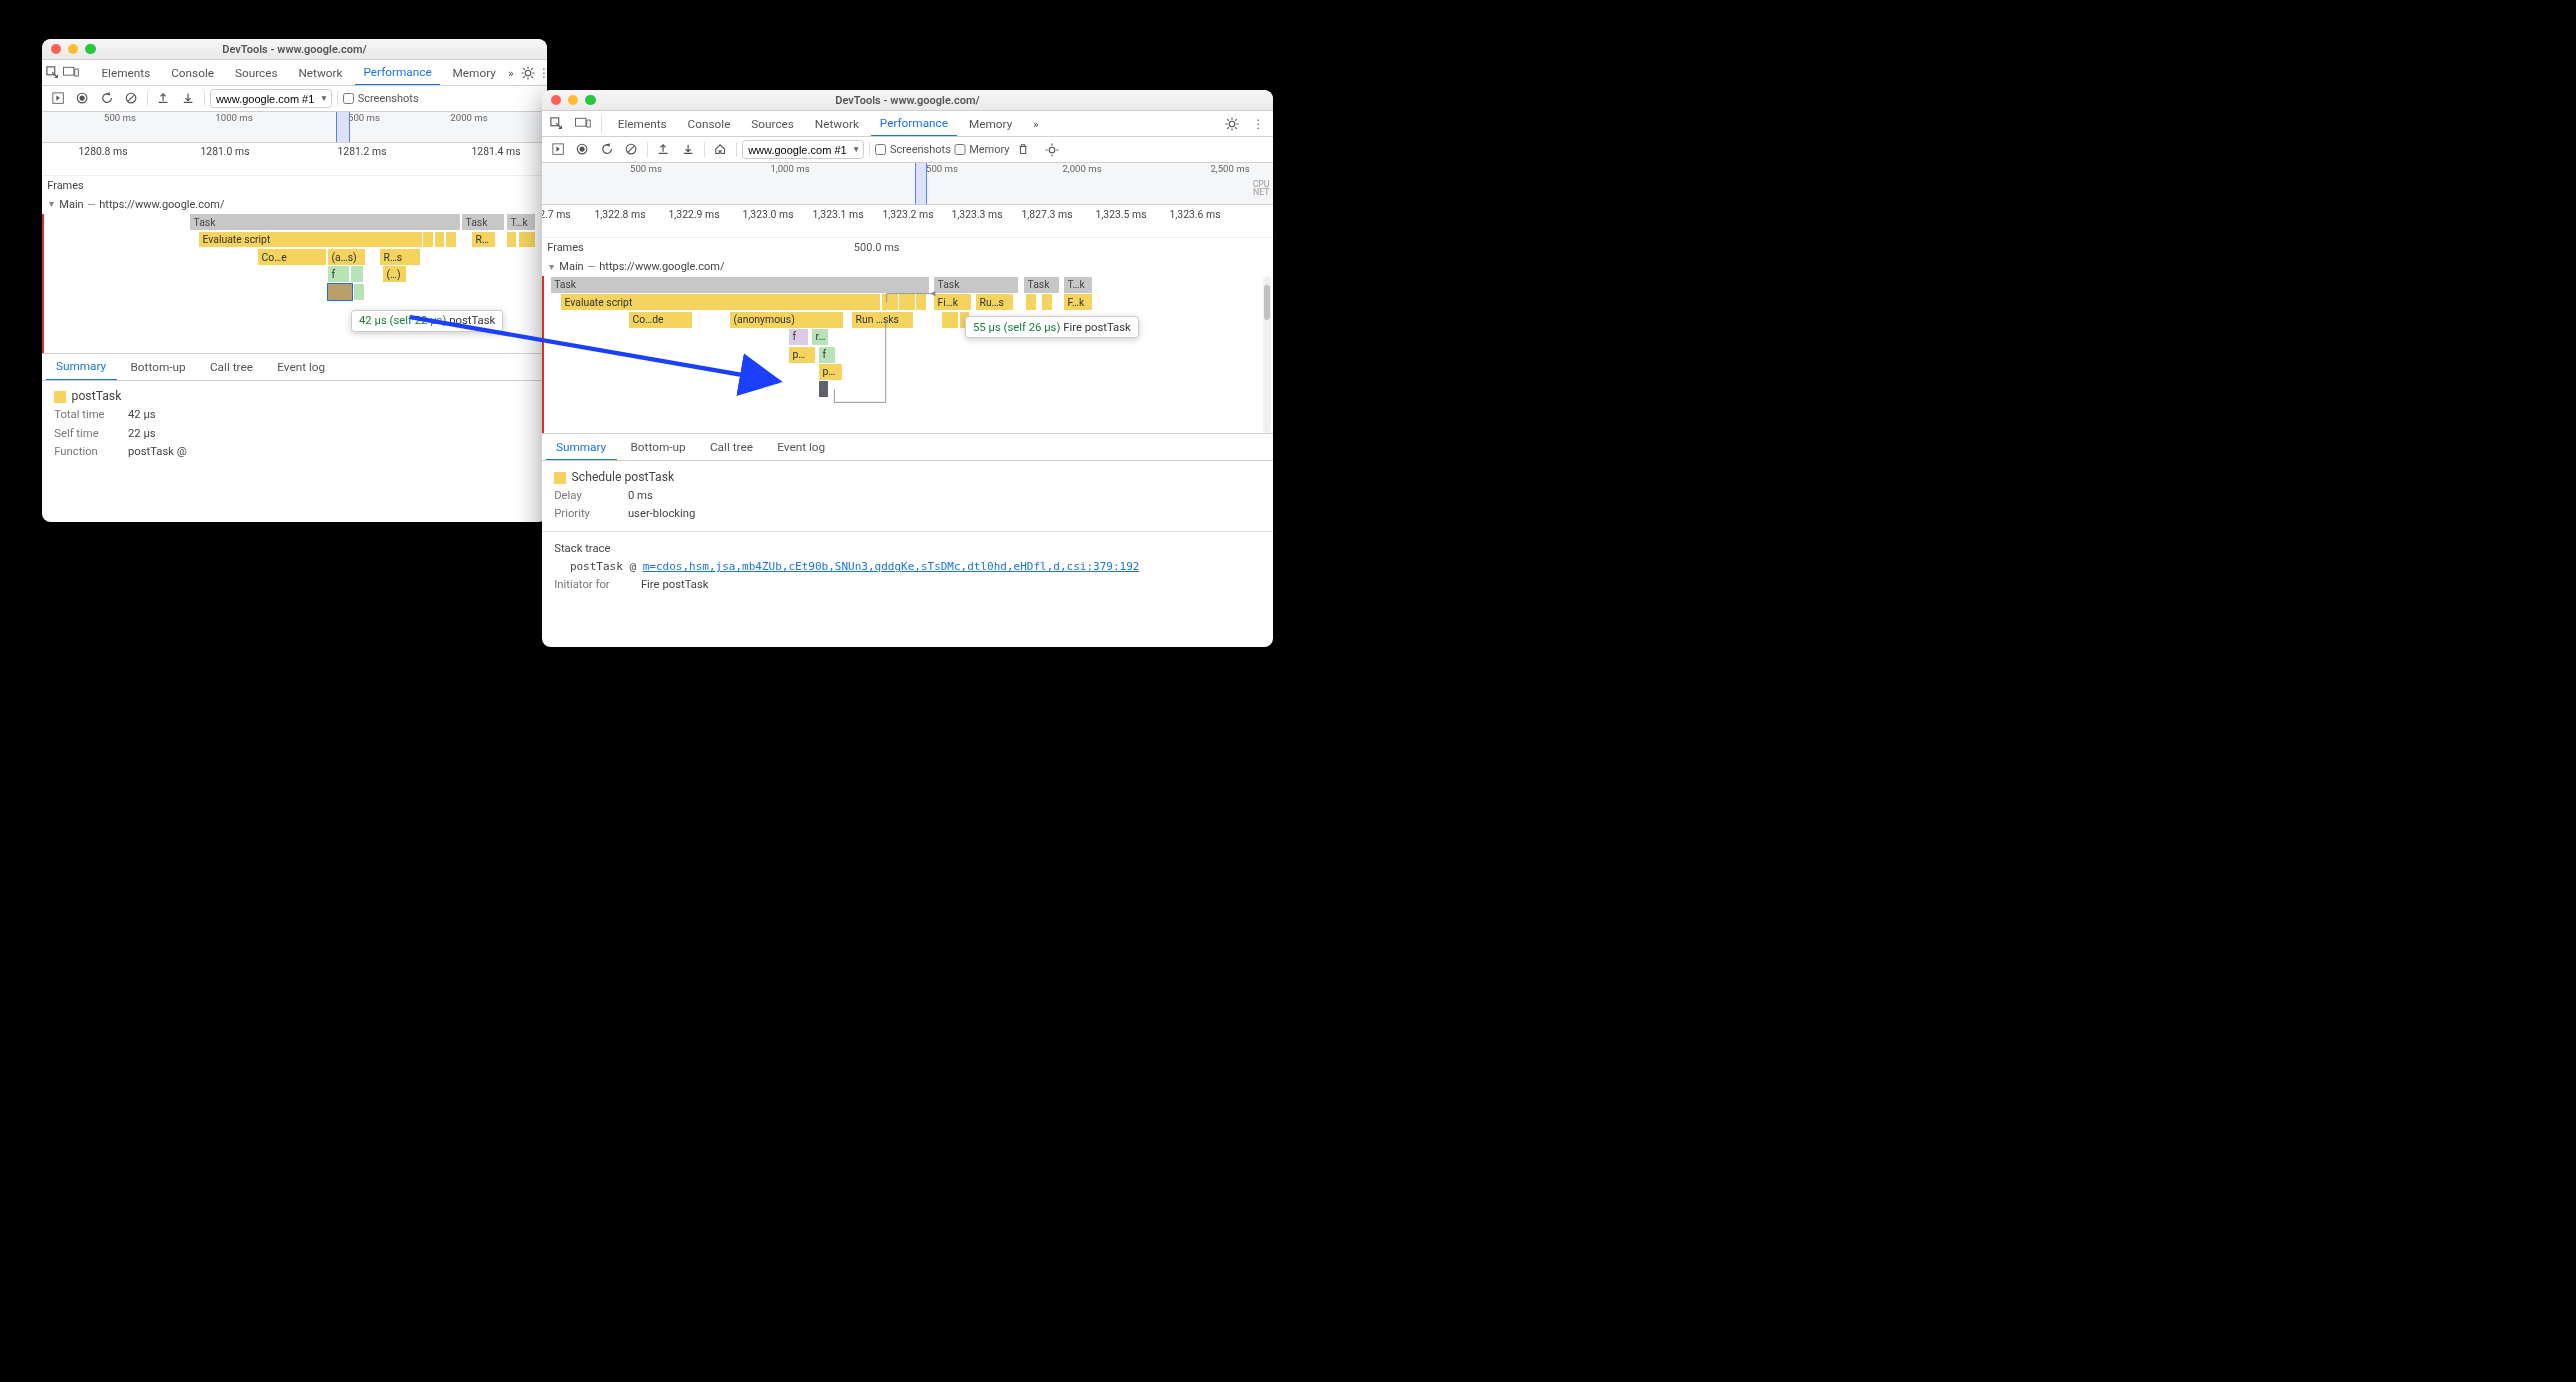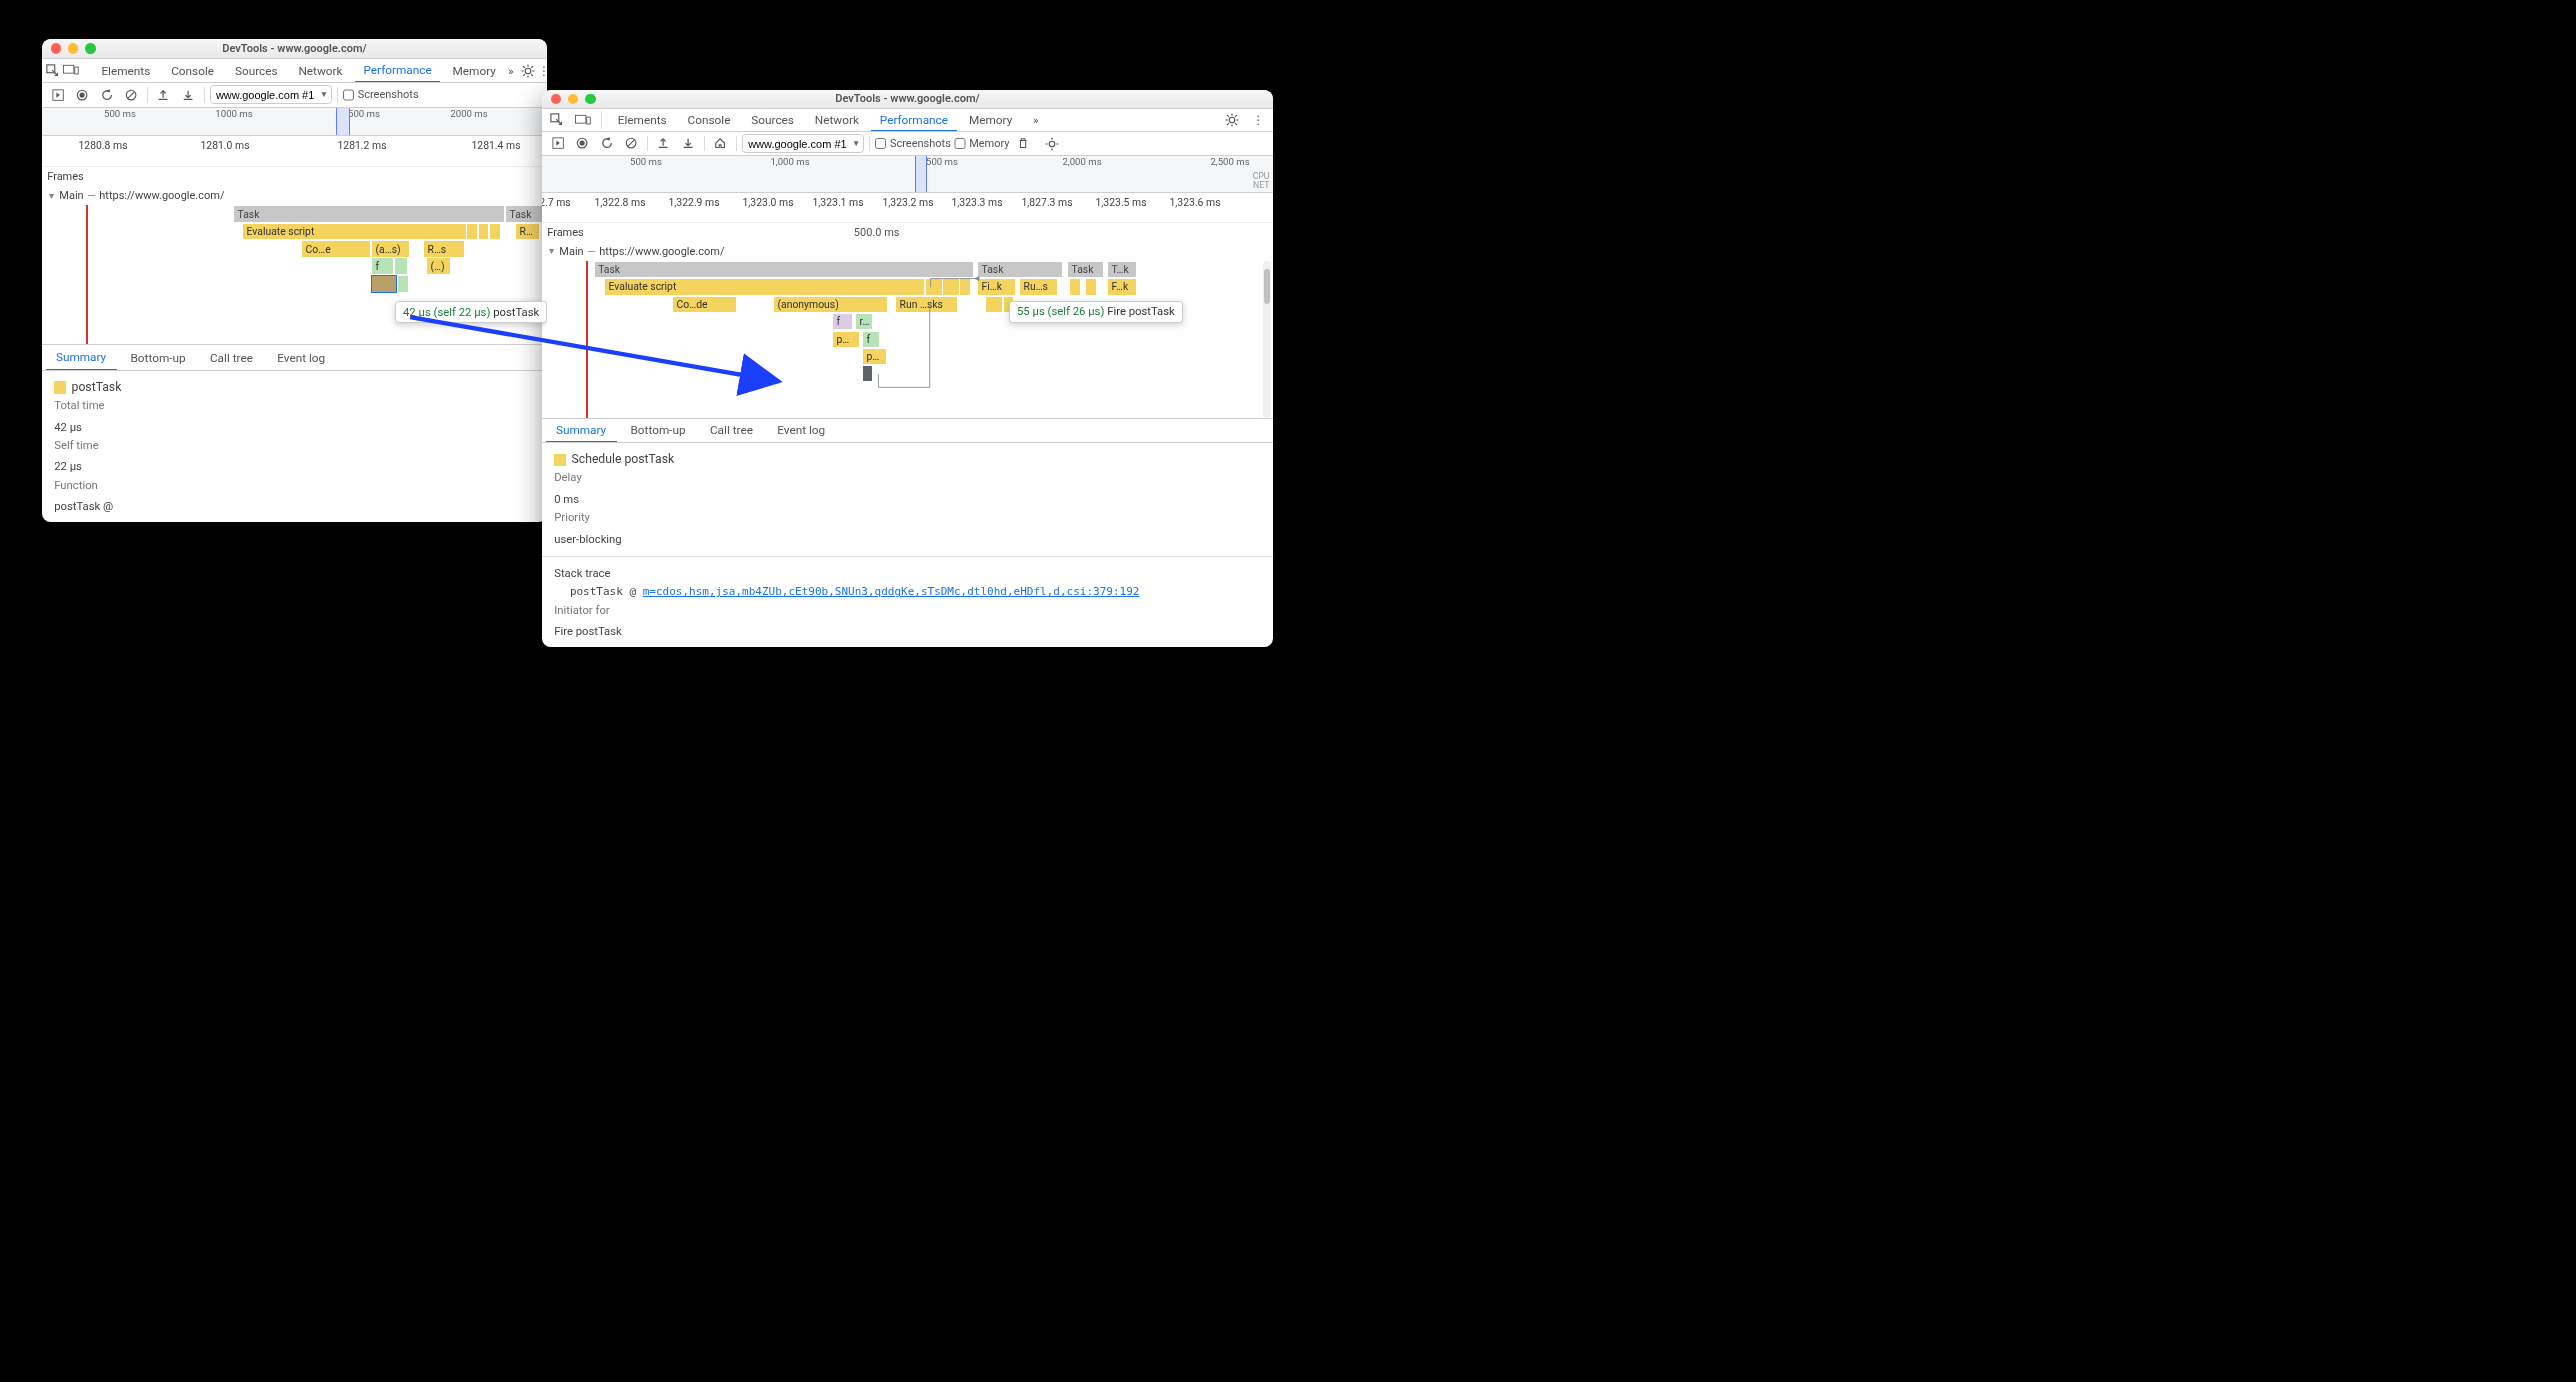--- a/index.html
+++ b/index.html
@@ -124,31 +124,31 @@
   }
   .tooltip .time { color:#188038; }
 
   .detail-tabs {
     display:flex; border-top:0.9px solid #d0d0d0; border-bottom:0.9px solid #d0d0d0;
     height:28px; align-items:center; padding:0 3.5px; gap:3.5px;
   }
   .detail-tabs .tab { padding:0 10.4px; height:100%; display:flex;align-items:center; color:#555; cursor:pointer; font-size:11.8px;}
   .detail-tabs .tab.active { color:#1a73e8; border-bottom:1.7px solid #1a73e8;}
   .details { padding:8.7px 12.2px; font-size:11.3px; color:#444; display:flex; flex-direction:column; gap:5.2px;}
-  .details .row { display:flex; gap:8.7px;flex-direction:column; }
+  .details .row { display:flex; gap:8.7px; }
   .details .label { color:#777; min-width:65px; }
   .details .swatch { width:12.2px;height:12.2px; background:#f4d35e; display:inline-block; margin-right:5.2px; vertical-align:middle;}
   .details hr { border:none; border-top:0.9px solid #e0e0e0; margin:5.2px -12.2px; }
   .details a { color:#1a73e8; text-decoration:underline; }
   .details .code { font-family: ui-monospace, Menlo, monospace; font-size:11px; }
 
   svg.arrow { position:absolute; z-index:10; pointer-events:none; }
   .conn-line { stroke:#888; stroke-width:1; fill:none; }
 
-  .flame-wrap { position:relative; flex:0 0 auto;margin-left:44px; }
+  .flame-wrap { position:relative; flex:0 0 auto; }
   .flame-right { position:relative; }
   .mini-scrollbar { position:absolute; right:1.7px; width:8.7px; top:0; bottom:0; background:#f0f0f0; border-radius:4.4px; }
   .mini-scrollbar .thumb { position:absolute; left:0.9px;right:0.9px; background:#c0c0c0; border-radius:3.5px; height:35px; top:8.7px;}
 </style>
 </head>
 <body>
 
 <div class="window win-left">
   <div class="titlebar">
     <div class="traffic">

